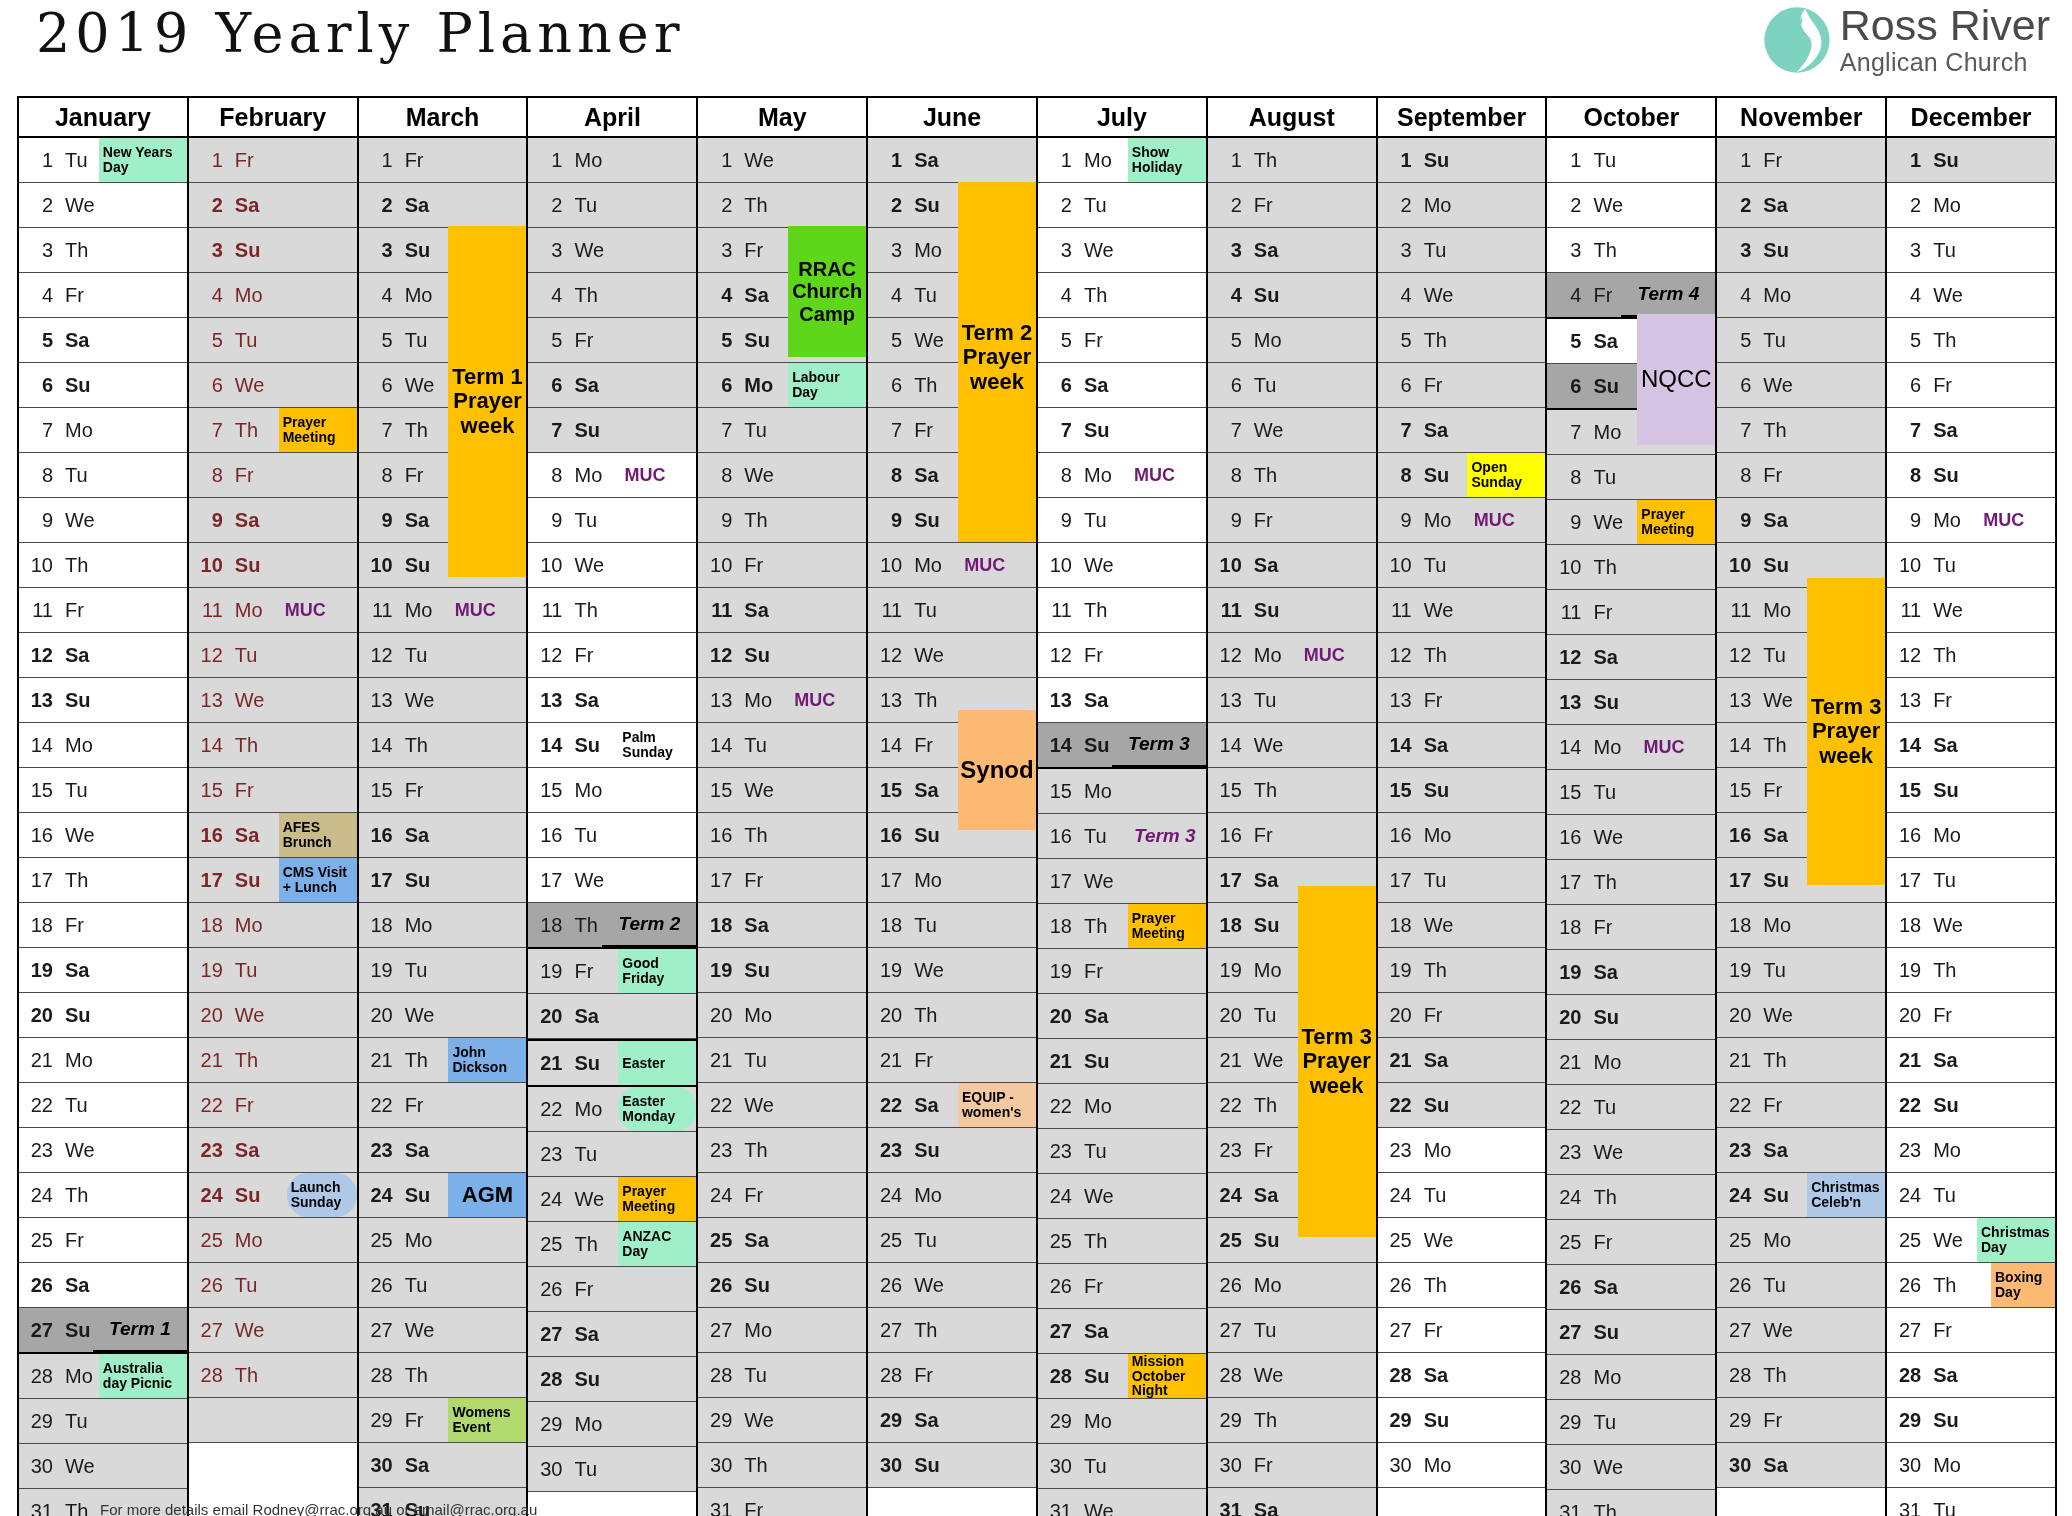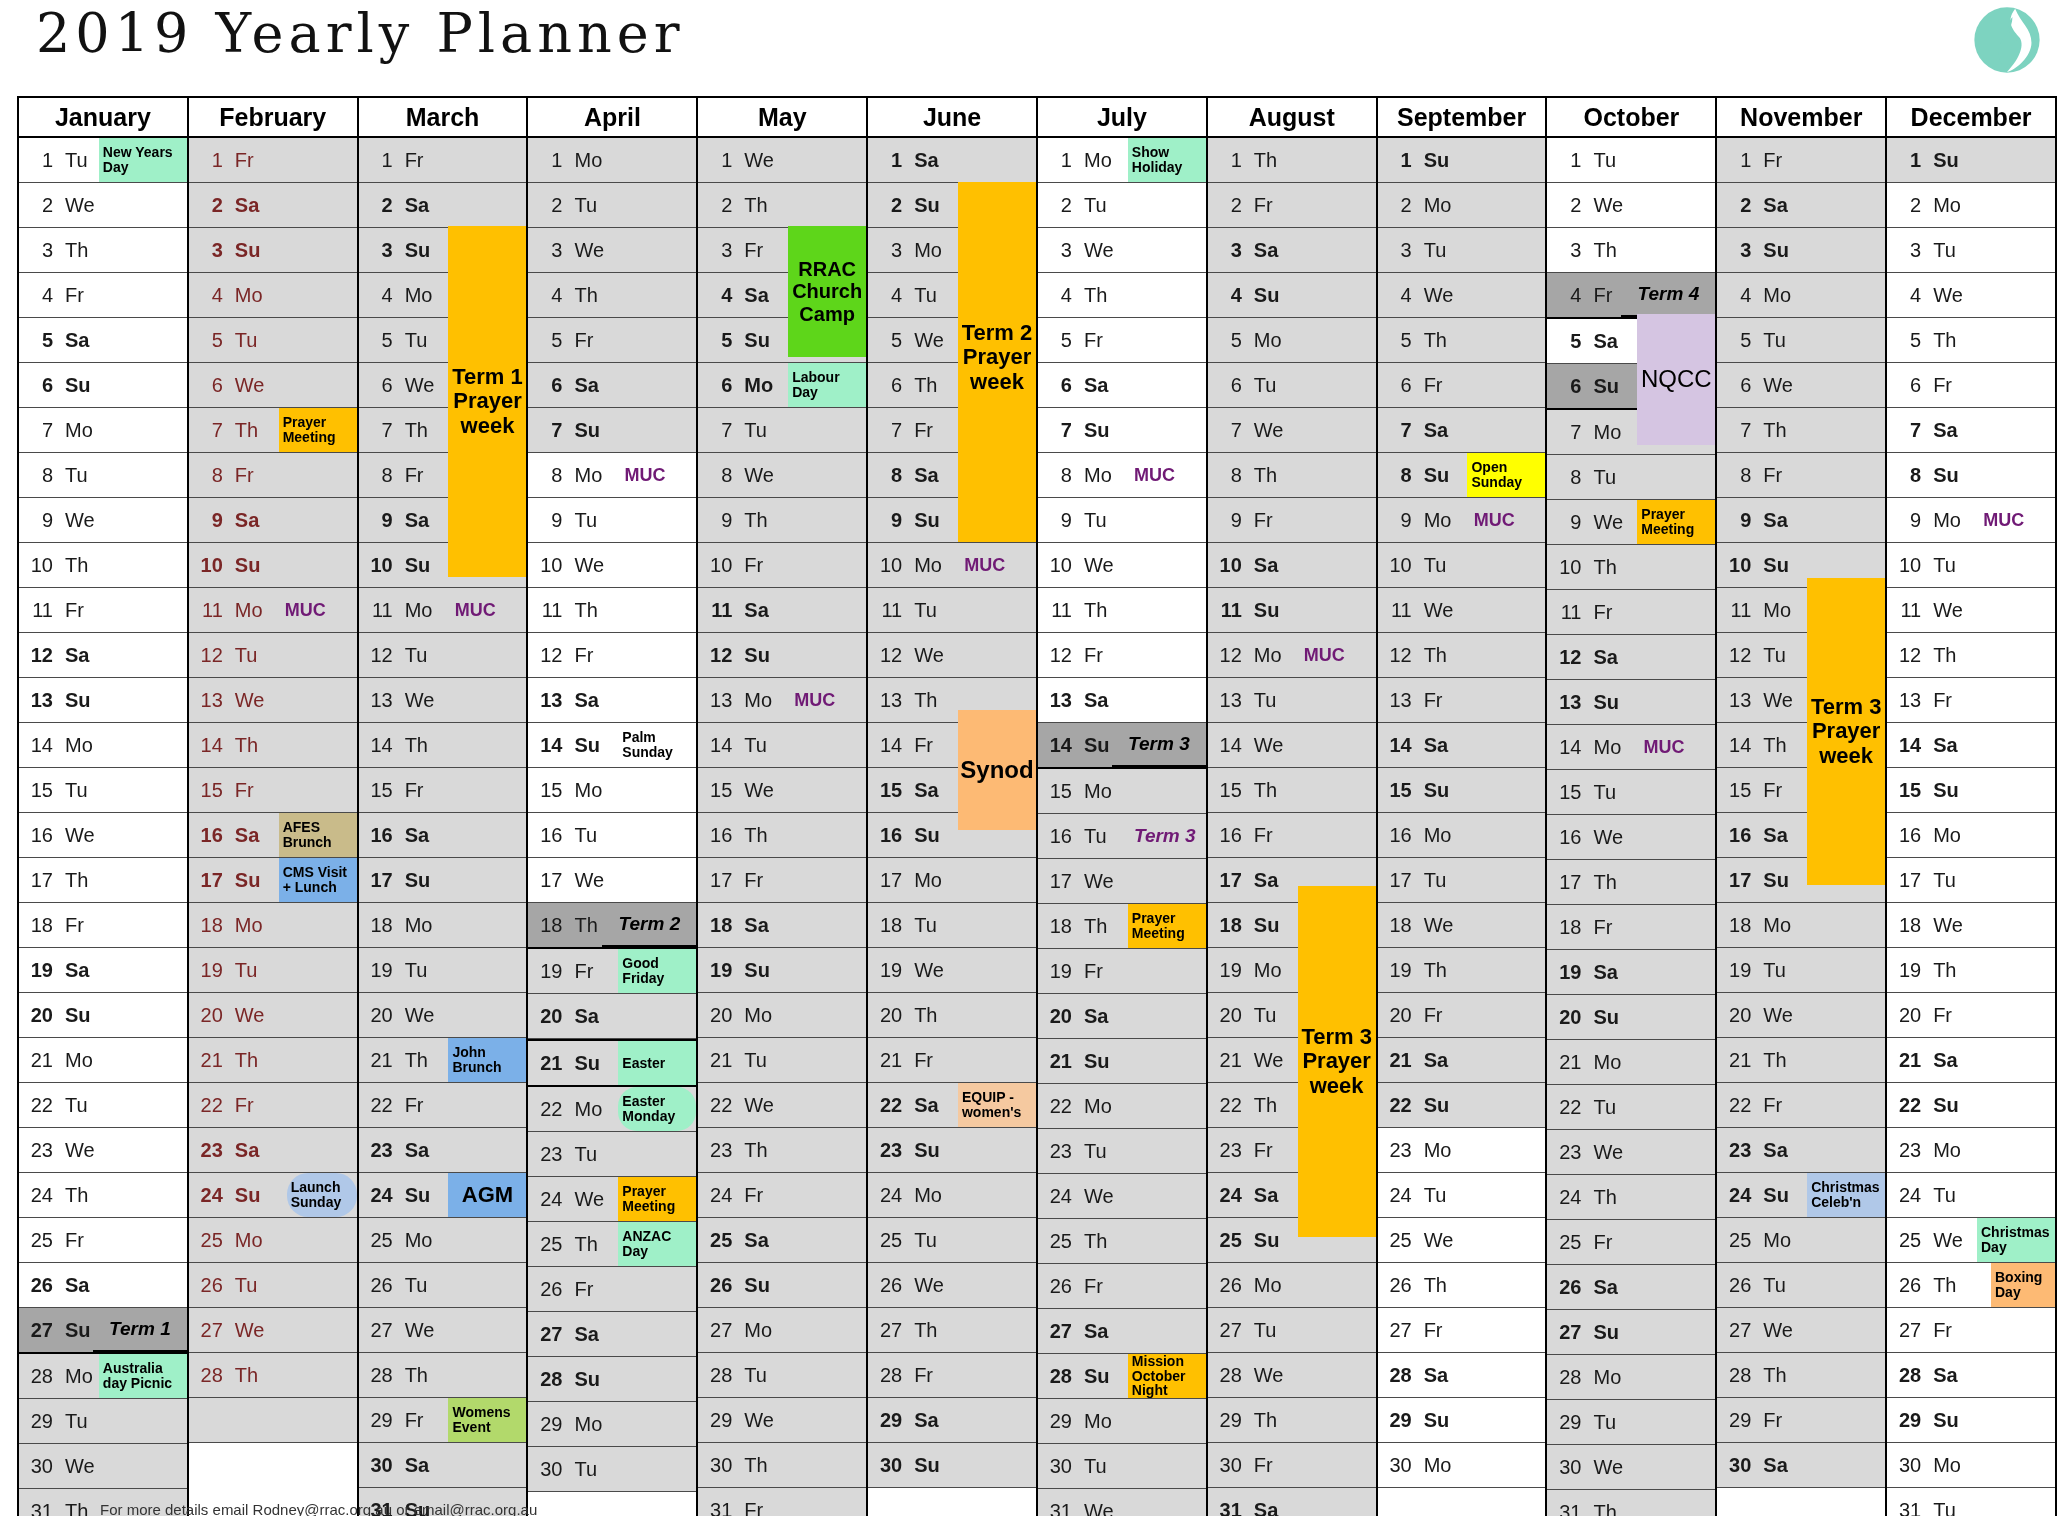--- a/index.html
+++ b/index.html
@@ -103,20 +103,24 @@
 <div class="page">
 
   <div class="hdr">
     <div class="title">2019 Yearly Planner</div>
     <div class="logo">
       <svg class="logo-mark" viewBox="0 0 100 100">
         <circle cx="50" cy="50" r="48" fill="#7dd3c0"></circle>
         <path d="M62 4 C47 24 60 36 68 46 C76 56 70 76 50 97 C63 94 86 74 86 54 C86 34 70 24 62 4 Z" fill="#ffffff"></path>
         <path d="M58 16 C44 32 56 42 63 50 C70 58 64 74 48 92 C40 86 34 70 40 56 C46 42 58 34 58 16 Z" fill="#7dd3c0"></path>
       </svg>
+      <div class="logo-text">
+        <div class="logo-name">Ross River</div>
+        <div class="logo-sub">Anglican Church</div>
+      </div>
     </div>
   </div>
 
   <div class="cal" id="calendar">
       <div class="mcol">
         <div class="mhead">January</div>
         <div class="days">
           <div class="row">
             <span class="dnum">1</span>
             <span class="dday">Tu</span>
@@ -460,21 +464,21 @@
             <span class="dnum">19</span>
             <span class="dday">Tu</span>
           </div>
           <div class="row term">
             <span class="dnum">20</span>
             <span class="dday">We</span>
           </div>
           <div class="row term">
             <span class="dnum">21</span>
             <span class="dday">Th</span>
-            <span class="tag" style="background: rgb(123, 176, 232); width: 78px;">John Brunch</span>
+            <span class="tag" style="background: rgb(123, 176, 232); width: 78px;">John Dickson</span>
           </div>
           <div class="row term">
             <span class="dnum">22</span>
             <span class="dday">Fr</span>
           </div>
           <div class="row term we">
             <span class="dnum">23</span>
             <span class="dday">Sa</span>
           </div>
           <div class="row term we">

